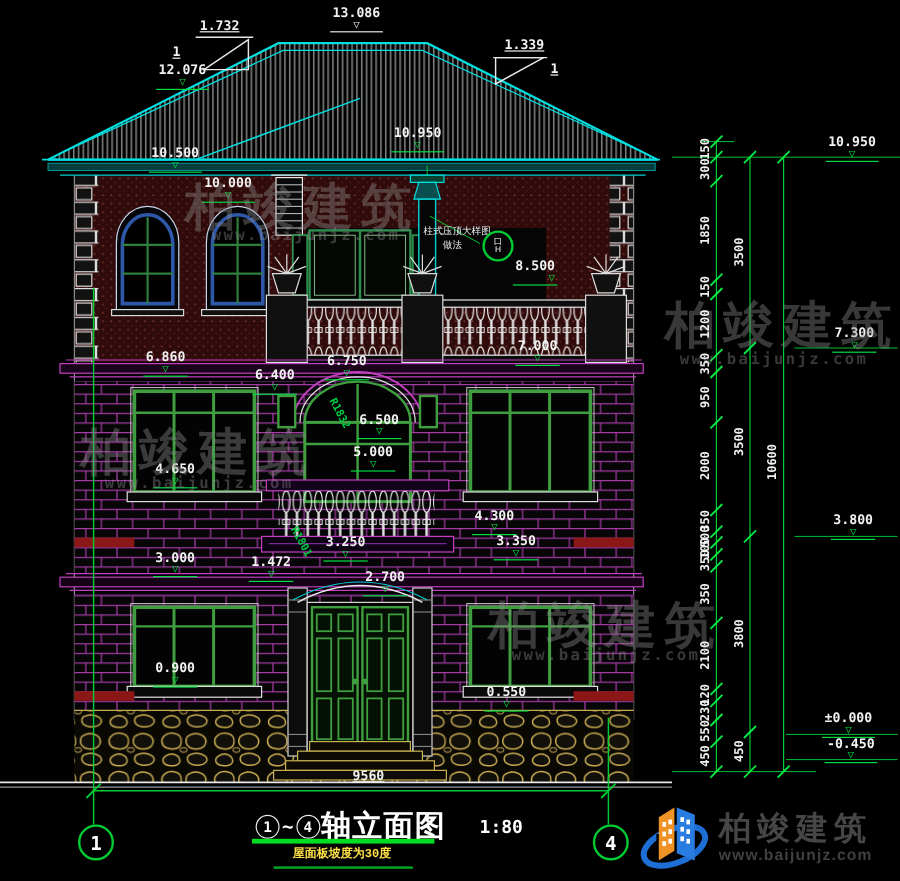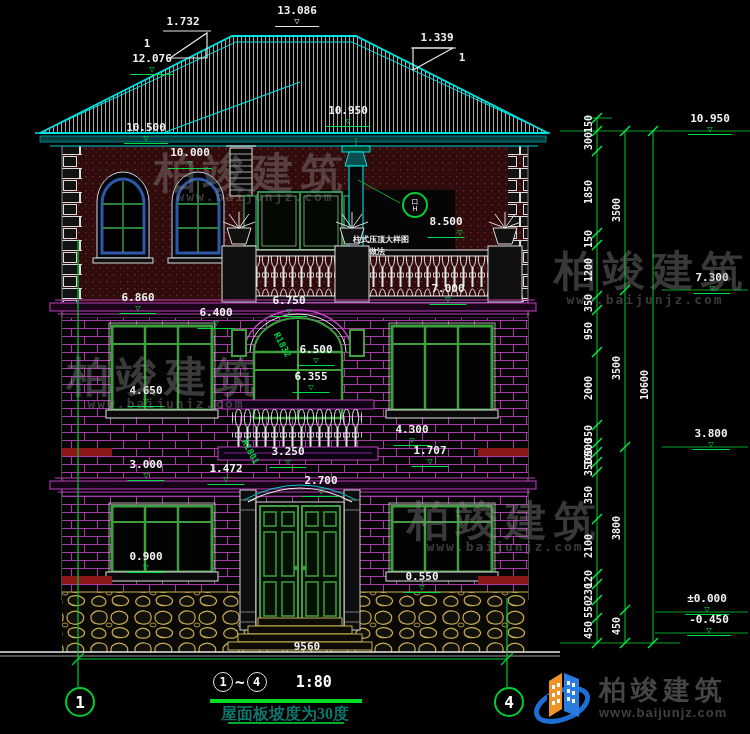--- a/index.html
+++ b/index.html
@@ -1,45 +1,45 @@
 <!DOCTYPE html>
 <html><head>
 <meta charset="utf-8">
 <style>
   html,body{margin:0;padding:0;background:#000;}
   #stage{position:relative;width:750px;height:734px;background:#000;overflow:hidden;
          font-family:"DejaVu Sans Mono","Liberation Mono",monospace;}
   #linework{position:absolute;left:0;top:0;z-index:1;}
   #annotations{position:absolute;left:0;top:0;width:750px;height:734px;z-index:2;pointer-events:none;}
   .ann{position:absolute;color:#f2f2f2;white-space:nowrap;transform:translate(-50%,0);line-height:1;}
-  .dim{font-size:11px;font-weight:bold;}
+  .dim{font-size:11px;font-weight:bold;text-decoration:underline;}
   .elev{font-size:11px;font-weight:bold;text-align:center;border-bottom:1px solid #00dd44;padding:0 2px 1px 2px;}
   .elev::after{content:"▽";display:block;color:#00dd44;font-size:9px;line-height:.9;margin-top:1px;}
   .elev.w{border-bottom-color:#e8e8e8;}
   .elev.w::after{color:#e8e8e8;}
   .rot{font-size:10px;font-weight:bold;transform:translate(-50%,-50%) rotate(-90deg);}
   .rad{color:#00cc44;font-size:9px;font-weight:bold;}
-  .note{font-size:8px;font-weight:bold;color:#efefef;font-family:"Liberation Sans",sans-serif;margin-top:47px;}
+  .note{font-size:8px;font-weight:normal;color:#efefef;font-family:"Liberation Sans",sans-serif;}
   .wm{font-size:42px;font-weight:bold;color:#8d8d8d;opacity:.40;letter-spacing:7px;
       font-family:"Liberation Sans",sans-serif;}
   .wmu{font-size:13px;font-weight:bold;color:#8d8d8d;opacity:.40;letter-spacing:2px;}
   .axis-bubble{position:absolute;width:26px;height:26px;border:2px solid #00cc33;border-radius:50%;
       color:#fff;font-size:16px;font-weight:bold;display:flex;align-items:center;justify-content:center;z-index:3;}
   #note-bubble{position:absolute;left:402px;top:192px;width:22px;height:22px;border:2px solid #00cc33;
       border-radius:50%;z-index:3;display:flex;flex-direction:column;align-items:center;justify-content:center;}
   #note-bubble span{font-size:7px;color:#fff;line-height:1;font-family:"Liberation Sans",sans-serif;}
   #title-row{position:absolute;left:212px;top:672px;display:flex;align-items:center;z-index:3;color:#fff;}
   .tcirc{width:18px;height:18px;border:1.5px solid #e8e8e8;border-radius:50%;font-size:12px;font-weight:bold;
       display:flex;align-items:center;justify-content:center;margin:0 1px;}
   #title-name{font-family:"Liberation Sans",sans-serif;font-size:25px;font-weight:bold;letter-spacing:1px;}
   #title-tilde{font-size:16px;font-weight:bold;margin:0 1px;}
   #title-scale{font-size:15px;font-weight:bold;margin-left:28px;}
   #title-underline{position:absolute;left:210px;top:699px;width:152px;height:4px;background:#00dd22;z-index:3;}
-  #subtitle{position:absolute;left:285px;top:704px;transform:translateX(-50%);color:#0f766e;z-index:3;
-      font-family:Liberation Serif, serif;font-size:16px;font-weight:bold;}
+  #subtitle{position:absolute;left:285px;top:704px;transform:translateX(-50%);color:#fde047;z-index:3;
+      font-family:Liberation Mono, monospace;font-size:10px;font-weight:bold;}
   #subtitle-underline{position:absolute;left:228px;top:722px;width:116px;height:2px;background:#00aa22;z-index:3;}
   #logo{position:absolute;left:531px;top:663px;display:flex;align-items:center;z-index:3;}
   #logo-textcol{margin-left:6px;}
   #logo-name{font-family:"Liberation Sans",sans-serif;font-size:27px;font-weight:bold;color:#464646;letter-spacing:5px;line-height:1.1;}
   #logo-url{font-family:"Liberation Sans",sans-serif;font-size:13px;font-weight:bold;color:#404040;letter-spacing:1px;}
 </style>
 </head>
 <body>
 
 <div id="stage">
@@ -348,29 +348,29 @@
       <div class="ann dim" style="left: 437px; top: 32px;">1.339</div>
       <div class="ann dim" style="left: 462px; top: 52px;">1</div>
       <div class="ann elev" style="left: 152px; top: 53px;">12.076</div>
       <div class="ann elev" style="left: 348px; top: 105px;">10.950</div>
       <div class="ann elev" style="left: 146px; top: 122px;">10.500</div>
       <div class="ann elev" style="left: 190px; top: 147px;">10.000</div>
       <div class="ann elev" style="left: 446px; top: 216px; text-align: right;">8.500</div>
       <div class="ann elev" style="left: 448px; top: 283px;">7.000</div>
       <div class="ann elev" style="left: 138px; top: 292px;">6.860</div>
       <div class="ann elev" style="left: 289px; top: 295px;">6.750</div>
-      <div class="ann elev" style="left: 216px; top: 307px;">6.400</div>
+      <div class="ann elev" style="left: 229px; top: 307px;">6.400</div>
       <div class="ann elev" style="left: 316px; top: 344px;">6.500</div>
-      <div class="ann elev" style="left: 311px; top: 371px;">6.355</div>
+      <div class="ann elev" style="left: 311px; top: 371px;">5.000</div>
       <div class="ann elev" style="left: 146px; top: 385px;">4.650</div>
       <div class="ann elev" style="left: 412px; top: 424px;">4.300</div>
       <div class="ann elev" style="left: 146px; top: 459px;">3.000</div>
       <div class="ann elev" style="left: 226px; top: 463px;">1.472</div>
       <div class="ann elev" style="left: 288px; top: 446px;">3.250</div>
-      <div class="ann elev" style="left: 430px; top: 445px;">1.707</div>
+      <div class="ann elev" style="left: 430px; top: 445px;">3.350</div>
       <div class="ann elev" style="left: 321px; top: 475px;">2.700</div>
       <div class="ann elev" style="left: 146px; top: 551px;">0.900</div>
       <div class="ann elev" style="left: 422px; top: 571px;">0.550</div>
       <div class="ann dim" style="left: 293px; top: 641px; padding-left: 28px;">9560</div>
       <div class="ann rad" style="left: 282px; top: 345px; transform: translate(-50%, -50%) rotate(62deg);">R1832</div>
       <div class="ann rad" style="left: 250px; top: 452px; transform: translate(-50%, -50%) rotate(62deg);">R1801</div>
       <div class="ann elev" style="left: 710px; top: 113px;">10.950</div>
       <div class="ann elev" style="left: 712px; top: 272px; text-align: center;">7.300</div>
       <div class="ann elev" style="left: 711px; top: 428px;">3.800</div>
       <div class="ann elev" style="left: 707px; top: 593px;">±0.000</div>
@@ -412,20 +412,21 @@
 
 <div id="note-bubble">
   <span>口</span>
   <span>H</span>
 </div>
 
 <div id="title-row">
   <span class="tcirc">1</span>
   <span id="title-tilde">~</span>
   <span class="tcirc">4</span>
+  <span id="title-name">轴立面图</span>
   <span id="title-scale">1:80</span>
 </div>
 <div id="title-underline"></div>
 <div id="subtitle">屋面板坡度为30度</div>
 <div id="subtitle-underline"></div>
 
 <div class="axis-bubble" style="left:65px;top:687px;">1</div>
 <div class="axis-bubble" style="left:494px;top:687px;">4</div>
 
 <div id="logo">

